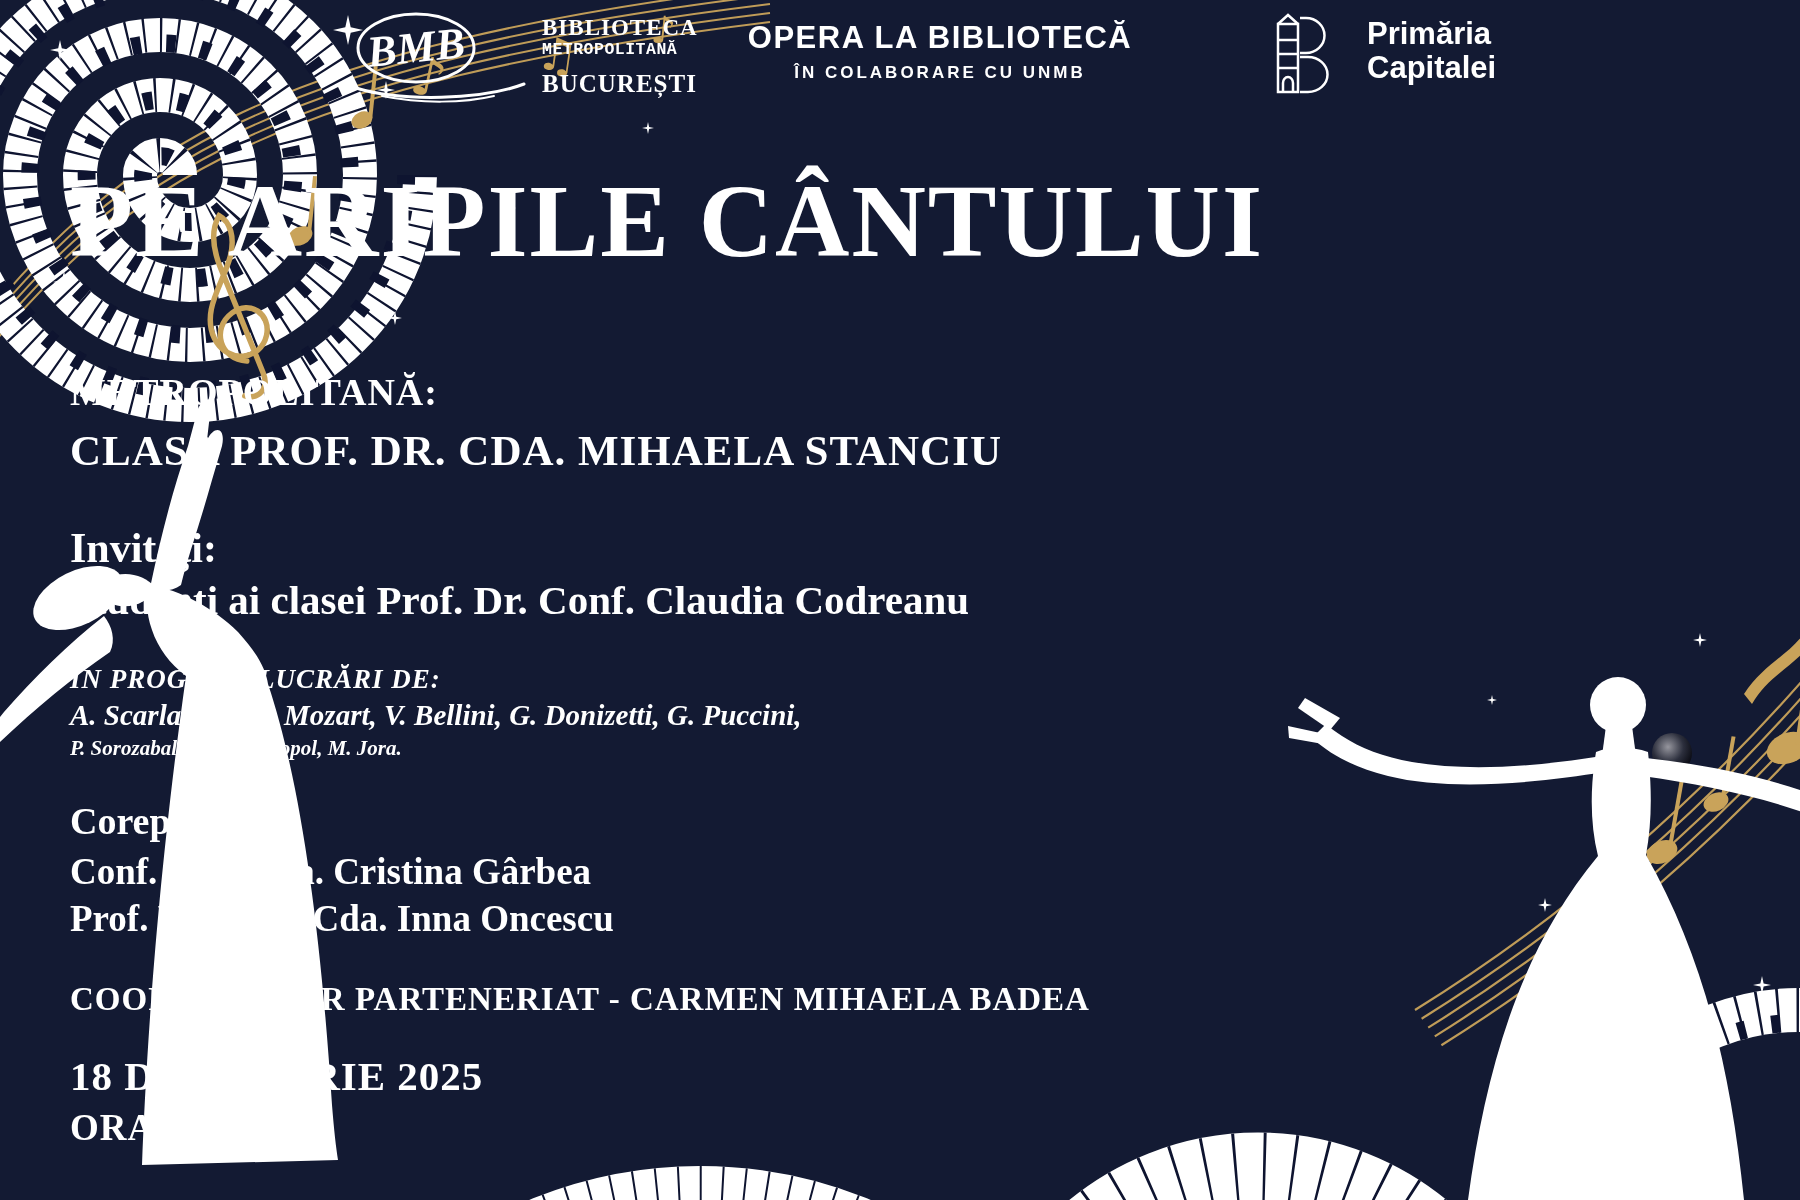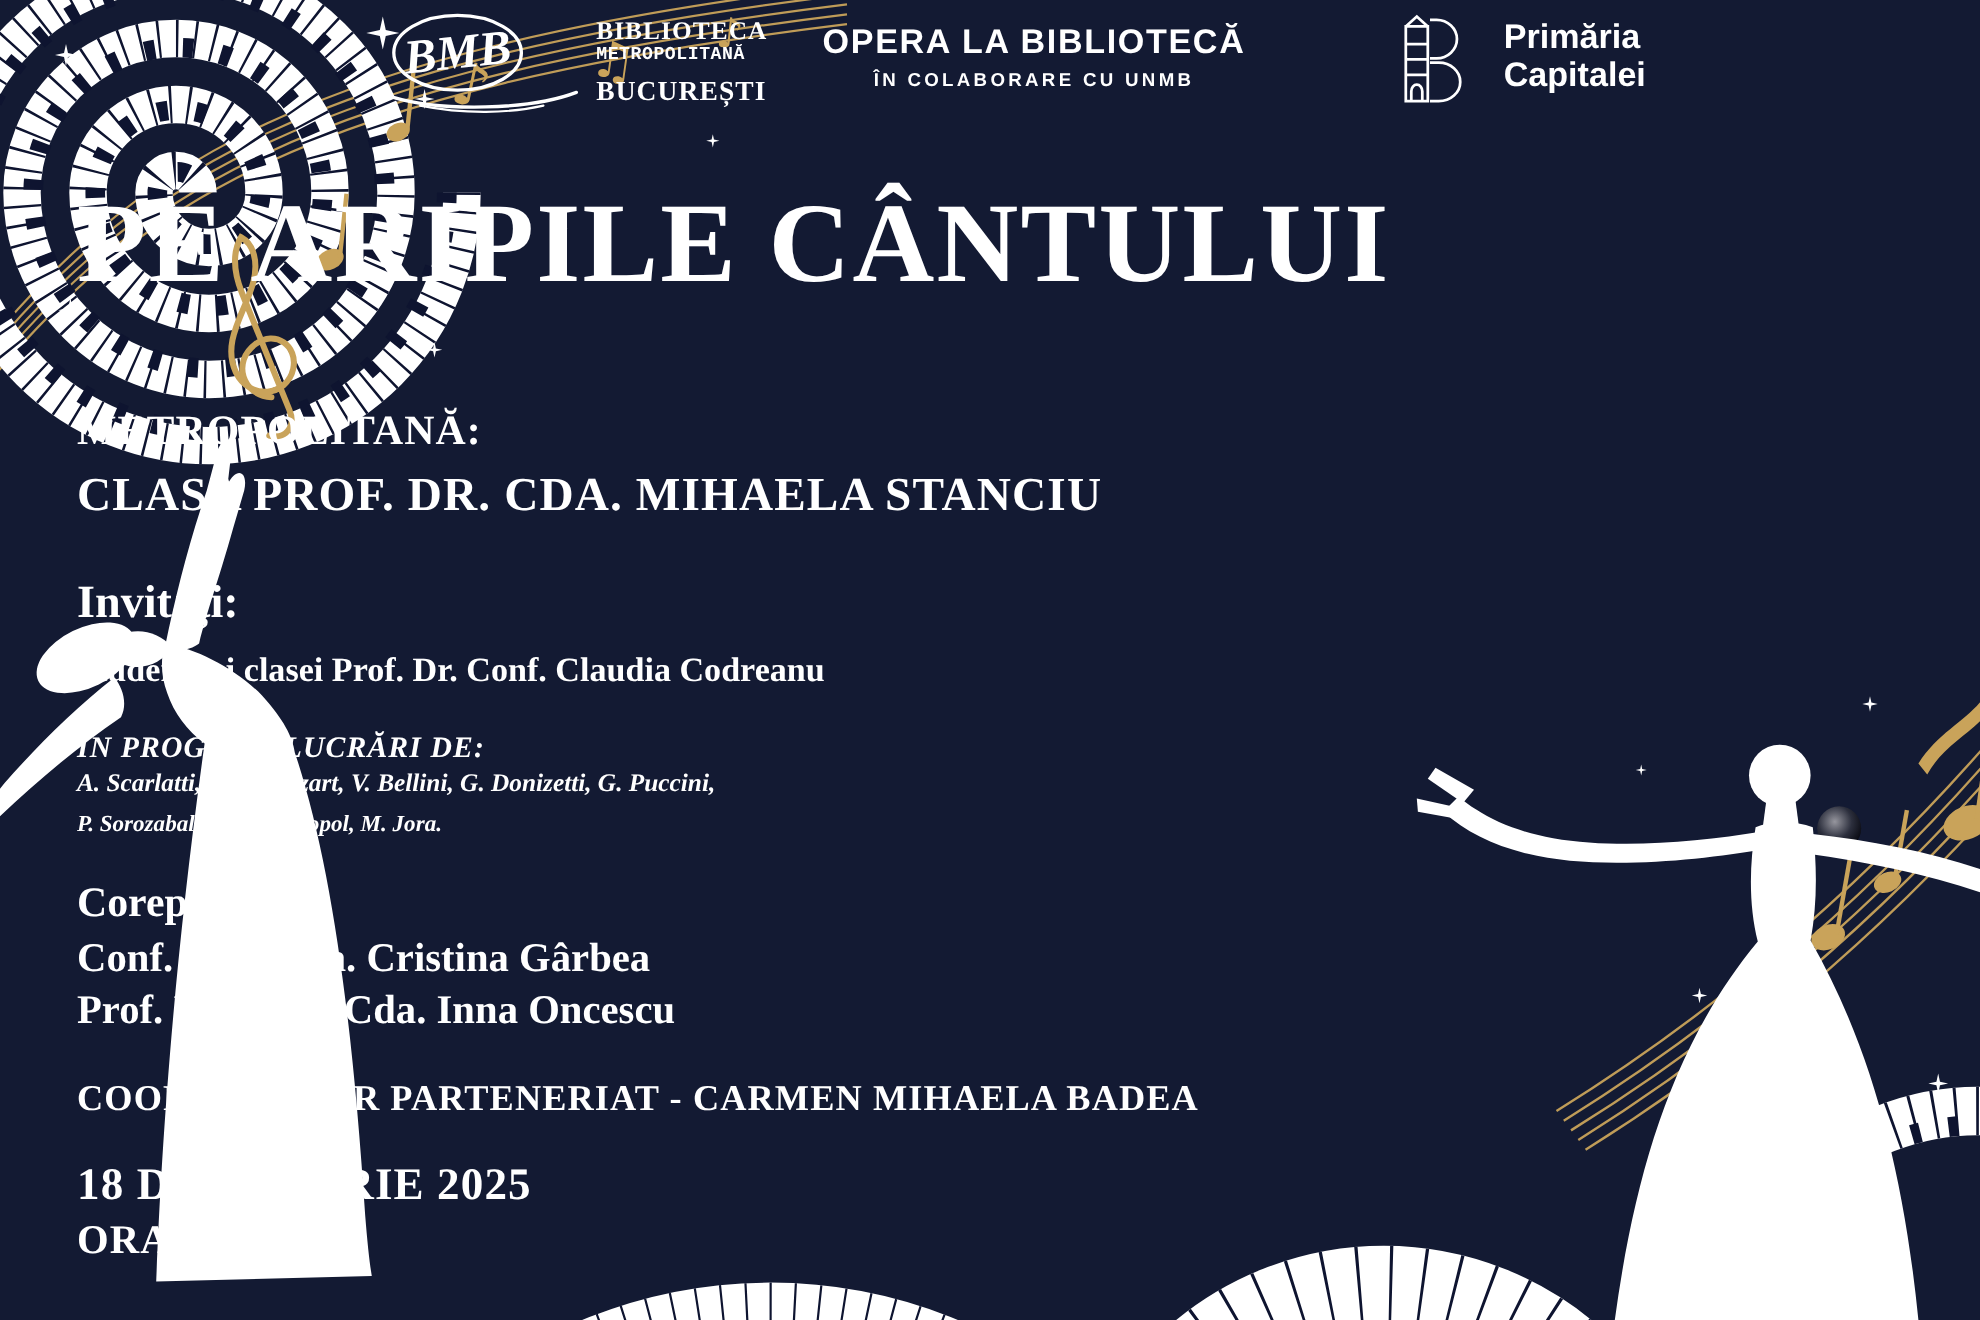--- a/index.html
+++ b/index.html
@@ -24,23 +24,23 @@
   .brand-title{font-size:31px;letter-spacing:1.5px;}
   .brand-sub{font-size:17px;letter-spacing:3px;margin-top:7px;}
   .city{left:1346px;top:17px;line-height:34px;font-size:31px;margin-left:21px;}
   .city-logo{left:1266px;top:10px;}
 
   
   .title       {top:162px; font-size:103px;letter-spacing:2px;}
   .perf-label  {top:370px; font-size:38px;letter-spacing:1px;}
   .perf-value  {top:426px; font-size:43px;letter-spacing:1px;}
   .guest-label {top:524px; font-size:42px;}
-  .guest-value {top:576px; font-size:31px;margin-top:15px;}
+  .guest-value {top:576px; font-size:41px;}
   .prog-label  {top:664px; font-size:27px;font-style:italic;letter-spacing:1px;}
-  .prog-l1     {top:699px; font-size:23px;font-style:italic;}
+  .prog-l1     {top:699px; font-size:29px;font-style:italic;}
   .prog-l2     {top:736px; font-size:21px;font-style:italic;}
   .corep-label {top:799px; font-size:38px;}
   .corep-n1    {top:850px; font-size:37px;}
   .corep-n2    {top:897px; font-size:37px;}
   .coord       {top:981px; font-size:33px;letter-spacing:1px;}
   .date        {top:1052px;font-size:41px;letter-spacing:1px;}
   .time        {top:1106px;font-size:37px;letter-spacing:1px;}
 </style>
 </head>
 <body>

